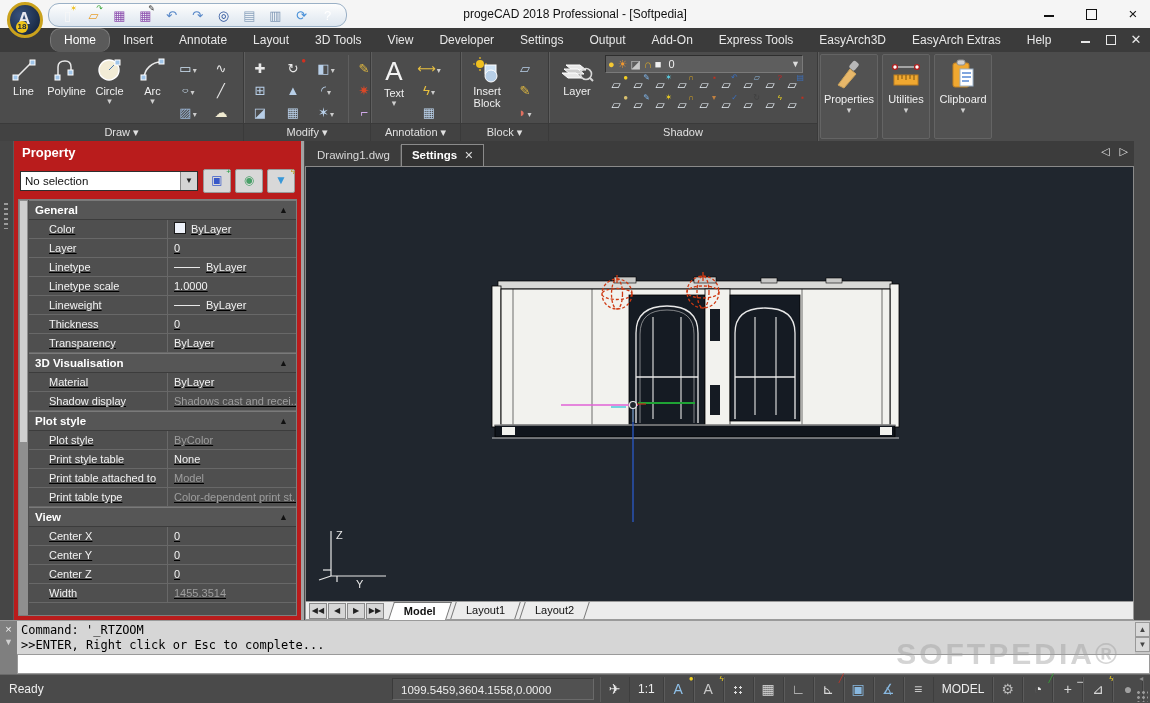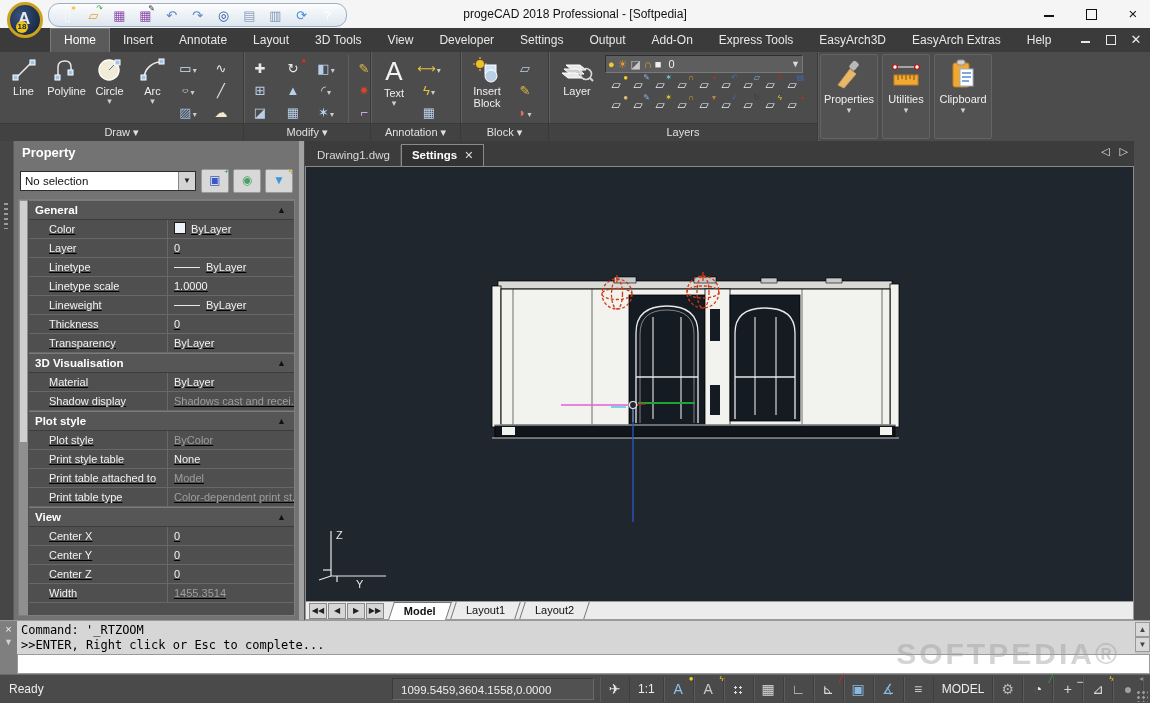--- a/index.html
+++ b/index.html
@@ -17,21 +17,21 @@
       background:linear-gradient(#fdfdfd,#dde6ef);border:1px solid #9ab0c6;border-radius:11px;}
   .qa .icon{position:relative;width:17px;height:17px;text-align:center;line-height:17px;font-size:13px;cursor:default;}
   .qa .icon .g{display:block;line-height:17px;}
   .title-text{position:absolute;left:0;right:0;top:0;height:28px;line-height:28px;text-align:center;font-size:12px;color:#111;}
   .winctl{position:absolute;right:10px;top:0;height:28px;display:flex;align-items:center;gap:28px;z-index:40;}
   .winctl .wbtn{width:14px;height:14px;position:relative;color:#111;font-size:15px;line-height:14px;text-align:center;}
   .wbtn .bar{position:absolute;left:2px;top:8px;width:10px;height:2px;background:#111;}
   .wbtn .box{position:absolute;left:2px;top:2px;width:9px;height:9px;border:1.5px solid #111;}
   
   .menubar{position:absolute;left:0;top:28px;width:1150px;height:24px;background:#3b3b3b;display:flex;align-items:stretch;padding-left:50px;box-sizing:border-box;}
-  .mtab{padding:0 13px;line-height:24px;font-size:12px;color:#e8e8e8;cursor:default;white-space:nowrap;}
+  .mtab{padding:0 13px;line-height:24px;font-size:12px;color:#e8e8e8;cursor:default;white-space:nowrap;border-radius:10px;}
   .mtab.active{background:#5a5a5a;border:1px solid #7a7a7a;border-bottom:none;line-height:22px;color:#fff;}
   .mdictl{position:absolute;right:8px;top:0;height:24px;display:flex;align-items:center;gap:13px;}
   .mdictl .wbtn{width:12px;height:12px;position:relative;color:#e8e8e8;font-size:13px;line-height:12px;text-align:center;}
   .mdictl .bar{position:absolute;left:1px;top:7px;width:9px;height:2px;background:#e8e8e8;}
   .mdictl .box{position:absolute;left:1px;top:1px;width:8px;height:8px;border:1.5px solid #e8e8e8;}
   
   .ribbon{position:absolute;left:0;top:52px;width:1150px;height:89px;background:#4c4c4c;display:flex;align-items:stretch;}
   .rpanel{position:relative;border-right:1px solid #3a3a3a;box-shadow:1px 0 0 #5e5e5e;display:flex;flex-direction:column;}
   .rbody{flex:1;display:flex;align-items:flex-start;padding:3px 4px 0 4px;gap:4px;}
   .rlabel{height:17px;background:#424242;border-top:1px solid #3a3a3a;color:#e0e0e0;font-size:11px;text-align:center;line-height:16px;}
@@ -58,21 +58,21 @@
   .tallbtn{width:56px;text-align:center;color:#f0f0f0;font-size:11px;padding-top:4px;background:#525252;border:1px solid #646464;
            border-radius:2px;margin:2px;display:flex;flex-direction:column;align-items:center;}
   .tallbtn svg{display:block;}
   .tallbtn .dd{color:#cfcfcf;font-size:9px;}
   
   .main{position:absolute;left:0;top:141px;width:1150px;height:479px;background:#4c4c4c;}
   .dock{position:absolute;left:0;top:0;width:13px;height:479px;background:#464646;border-right:1px solid #5a5a5a;}
   .dock .grip{position:absolute;left:4px;top:62px;width:4px;height:26px;
     background:repeating-linear-gradient(#9a9a9a 0 2px,transparent 2px 5px);}
   
-  .ppanel{position:absolute;left:14px;top:0;width:290px;height:479px;background:#737373;border-right:5px solid #a3a3a3;box-sizing:border-box;}
+  .ppanel{position:absolute;left:14px;top:0;width:290px;height:479px;background:#b91c1c;border-right:3px solid #a3a3a3;box-sizing:border-box;}
   .ptitle{height:24px;line-height:24px;padding-left:8px;color:#fff;font-size:13px;font-weight:bold;}
   .pselrow{display:flex;align-items:center;gap:5px;padding:4px 6px 6px 6px;}
   .pselect{flex:1;height:20px;background:#fff;border:1px solid #2e2e2e;display:flex;align-items:center;box-sizing:border-box;}
   .pselect .seltext{flex:1;font-size:11.5px;color:#111;padding-left:4px;}
   .pselect .selbtn{width:16px;height:18px;background:#d4d4d4;border-left:1px solid #888;text-align:center;line-height:18px;font-size:8px;color:#222;}
   .pbtn{position:relative;width:26px;height:22px;background:#d8d8d8;border:1px solid #9a9a9a;border-radius:2px;
         text-align:center;line-height:20px;font-size:12px;}
   .pgrid{position:absolute;left:4px;top:58px;right:4px;bottom:4px;background:#4f4f4f;border:1px solid #7e7e7e;overflow:hidden;}
   .pscroll{position:absolute;left:0;top:0;width:9px;bottom:0;background:#8f8f8f;}
   .pscroll .thumb{position:absolute;left:1px;top:1px;width:7px;height:58%;background:#cfcfcf;}
@@ -558,21 +558,21 @@
                 <span class="badge" style="color: rgb(232, 208, 32);">ϟ</span>
               </span>
 
               <span class="licon">
                 <span class="g">▱</span>
                 <span class="badge" style="color: rgb(192, 48, 32);">▪</span>
               </span>
             </div>
         </div>
       </div>
-      <div class="rlabel">Layers</div>
+      <div class="rlabel">Shadow</div>
     </div>
 
     <div class="tallbtn">
       <svg width="30" height="34" viewBox="0 0 30 34">
         <rect x="17" y="2" width="7" height="9" rx="2" fill="#b8b8b8" transform="rotate(40 20 6)"></rect>
         <polygon points="4,26 16,10 22,15 10,29" fill="#e8b86a" stroke="#caa25a"></polygon>
       </svg>
       <span>Properties</span>
       <span class="dd">▾</span>
     </div>

